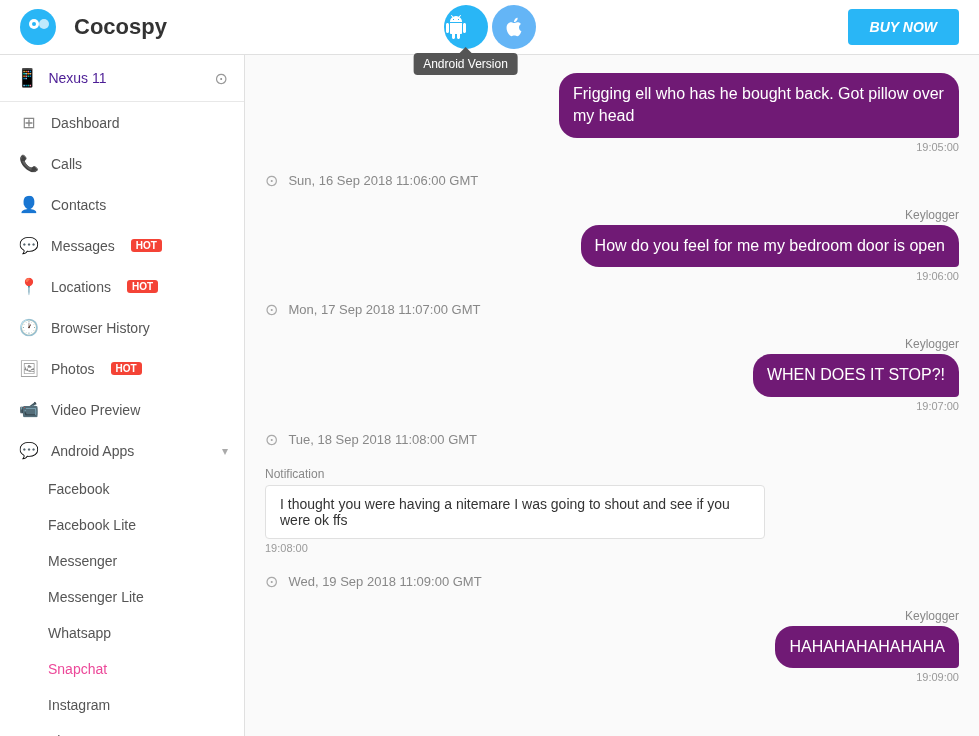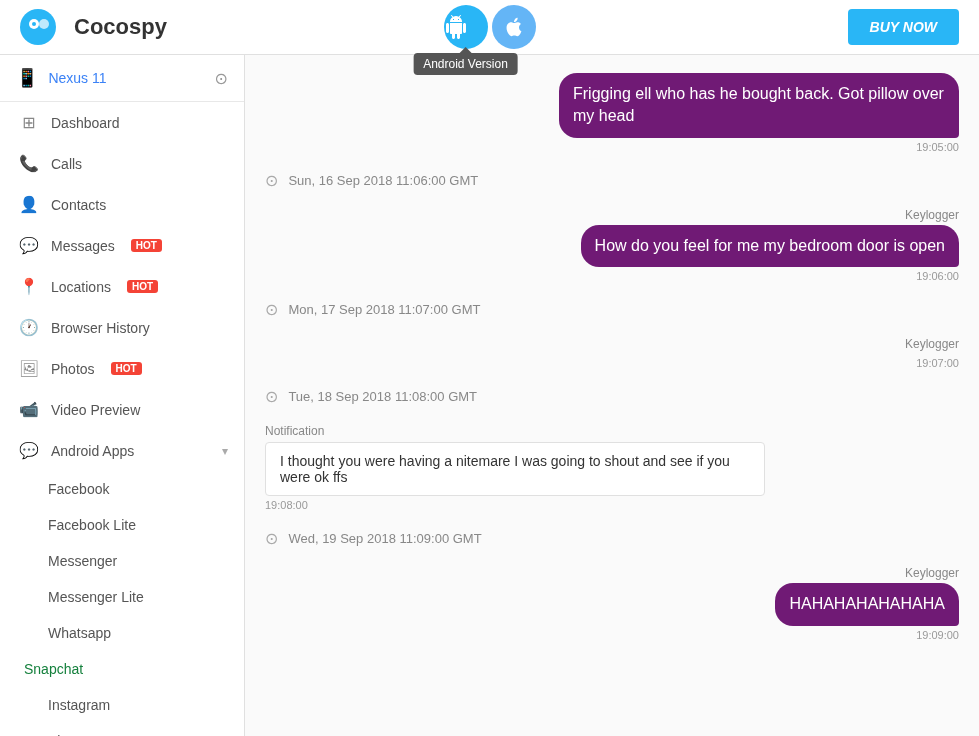--- a/index.html
+++ b/index.html
@@ -49,21 +49,21 @@
       width: 245px; background: #fff; border-right: 1px solid #e0e0e0;
       overflow-y: auto; flex-shrink: 0;
     }
     .device-row {
       display: flex; align-items: center; justify-content: space-between;
       padding: 12px 16px; border-bottom: 1px solid #e8e8e8;
       cursor: pointer;
     }
     .device-left { display: flex; align-items: center; gap: 10px; }
     .device-icon { font-size: 18px; color: #666; }
-    .device-name { font-size: 14px; color: #3b82f6; font-weight: 500; }
+    .device-name { font-size: 14px; color: #4c1d95; font-weight: 500; }
     .device-arrow { color: #999; font-size: 16px; }
 
     .nav-item {
       display: flex; align-items: center; gap: 12px;
       padding: 11px 16px; cursor: pointer; color: #555;
       border-left: 3px solid transparent;
     }
     .nav-icon { font-size: 16px; color: #888; width: 20px; text-align: center; }
     .nav-label { font-size: 14px; }
     .hot-badge {
@@ -71,21 +71,21 @@
       padding: 1px 5px; border-radius: 3px; margin-left: 4px;
     }
     .nav-item-with-arrow { display: flex; align-items: center; justify-content: space-between; }
     .nav-item-left { display: flex; align-items: center; gap: 12px; }
     .nav-arrow { color: #aaa; font-size: 12px; }
 
     .sub-menu { padding-left: 0; }
     .sub-item {
       padding: 10px 16px 10px 48px; color: #555; cursor: pointer; font-size: 14px;
     }
-    .sub-item.active { color: #15803d; font-weight: 500; padding-left: 24px; }
+    .sub-item.active { color: #ec4899; font-weight: 500; }
 
     
     .content-area {
       flex: 1; overflow-y: auto; background: #fafafa; padding: 0;
     }
 
     
     .chat-container { padding: 10px 20px; }
 
     .date-separator {
@@ -241,20 +241,21 @@
         <div class="bubble-right">How do you feel for me my bedroom door is open</div>
         <div class="msg-time">19:06:00</div>
       </div>
 
       <div class="date-separator">
         <span class="sep-icon">⊙</span>
         <span>Mon, 17 Sep 2018 11:07:00 GMT</span>
       </div>
       <div class="message-bubble-right">
         <div class="sender">Keylogger</div>
+        <div class="bubble-right">WHEN DOES IT STOP?!</div>
         <div class="msg-time">19:07:00</div>
       </div>
 
       <div class="date-separator">
         <span class="sep-icon">⊙</span>
         <span>Tue, 18 Sep 2018 11:08:00 GMT</span>
       </div>
       <div class="notification-block">
         <div class="notification-label">Notification</div>
         <div class="notification-bubble">I thought you were having a nitemare I was going to shout and see if you were ok ffs</div>

